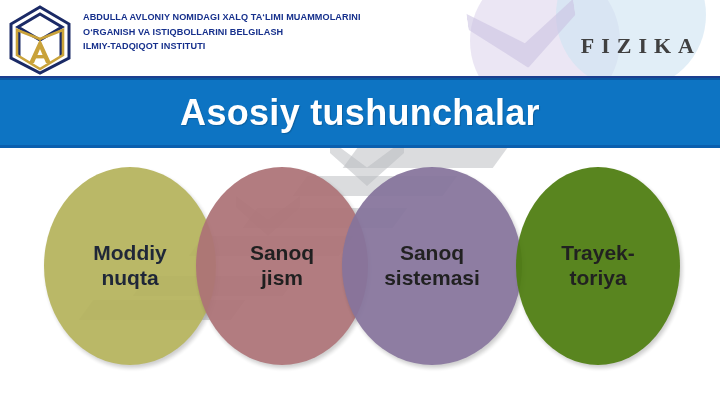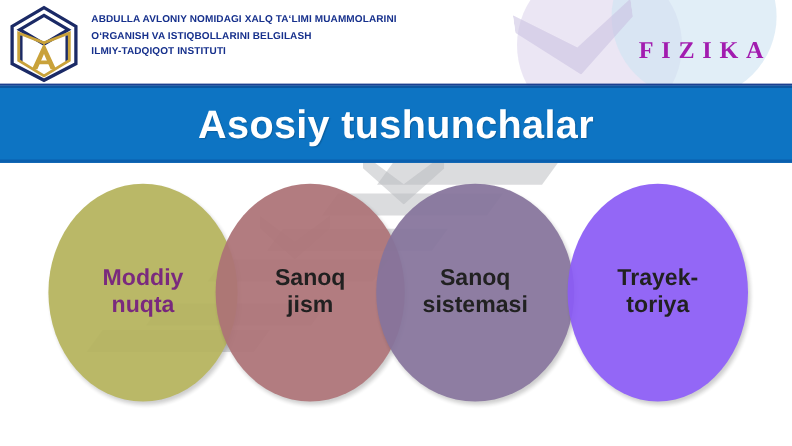--- a/index.html
+++ b/index.html
@@ -187,40 +187,40 @@
         <line x1="13" y1="29" x2="13" y2="53" stroke="#1b2a66" stroke-width="3"></line>
         <line x1="55" y1="29" x2="55" y2="53" stroke="#1b2a66" stroke-width="3"></line>
         <polygon points="34,36 57,27 57,52 34,66 11,52 11,27" fill="none" stroke="#c9a23a" stroke-width="2.6"></polygon>
         <path d="M34 36 L23 60 L28 60 L34 46 L40 60 L45 60 Z" fill="#c9a23a"></path>
         <rect x="27" y="52" width="14" height="3.4" fill="#c9a23a"></rect>
       </svg>
     </span>
     <div class="org-title" style="white-space: pre-line; color: rgb(22, 48, 140);">ABDULLA AVLONIY NOMIDAGI XALQ TA‘LIMI MUAMMOLARINI
 O‘RGANISH VA ISTIQBOLLARINI BELGILASH
 ILMIY-TADQIQOT INSTITUTI</div>
-    <div class="brand" style="color: #a21caf;">FIZIKA</div>
+    <div class="brand" style="color: #404040;">FIZIKA</div>
   </div>
   <div class="header-rule"></div>
 
   <div class="banner" style="background: rgb(13, 116, 195);">
     <div class="banner-title" style="color: rgb(255, 255, 255);">Asosiy tushunchalar</div>
   </div>
 
   <div class="circles">
-    <div class="bubble b1" style="background: rgb(181, 179, 92); color: #701a75;">
+    <div class="bubble b1" style="background: rgb(181, 179, 92); color: #0f172a;">
       <span style="white-space: pre-line;">Moddiy
 nuqta</span>
     </div>
     <div class="bubble b2" style="background: rgb(173, 115, 119); color: rgb(17, 17, 17);">
       <span style="white-space: pre-line;">Sanoq
 jism</span>
     </div>
     <div class="bubble b3" style="background: rgb(134, 116, 156); color: rgb(17, 17, 17);">
       <span style="white-space: pre-line;">Sanoq
 sistemasi</span>
     </div>
-    <div class="bubble b4" style="background: #8b5cf6; color: rgb(17, 17, 17);">
+    <div class="bubble b4" style="background: #4d7c0f; color: rgb(17, 17, 17);">
       <span style="white-space: pre-line;">Trayek-
 toriya</span>
     </div>
   </div>
 
 </div>
 
 </body></html>

